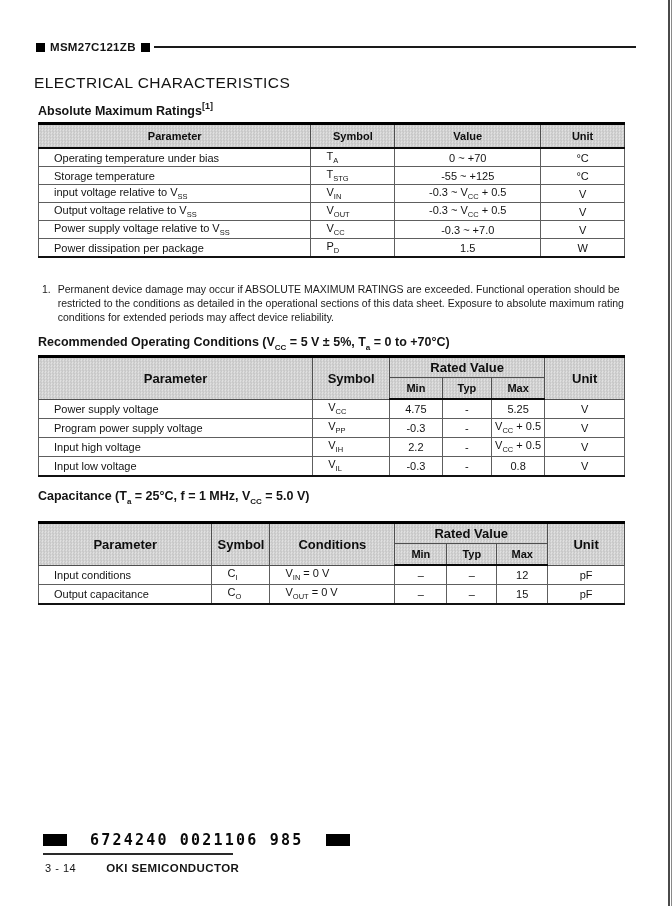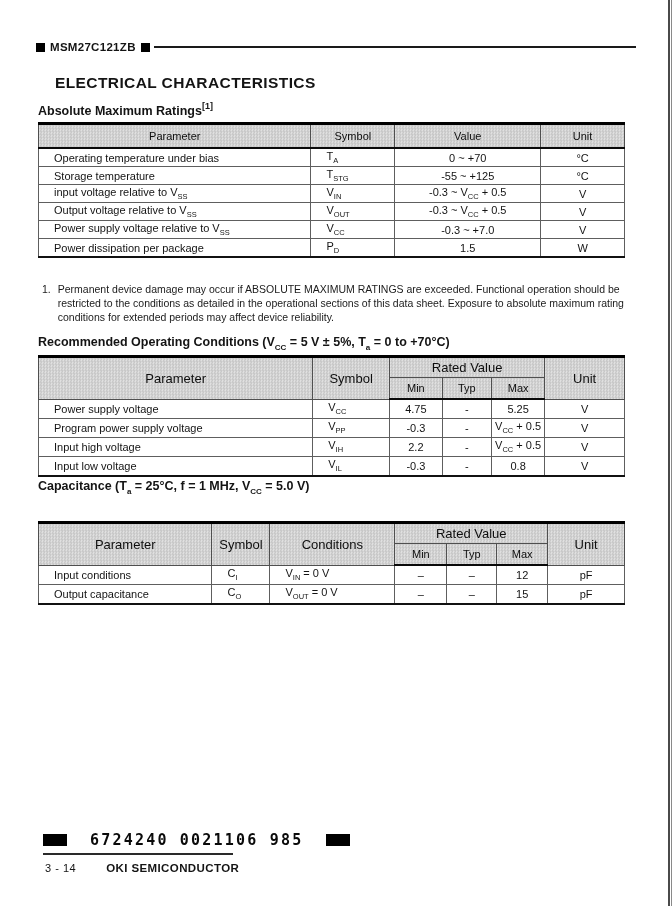--- a/index.html
+++ b/index.html
@@ -10,37 +10,37 @@
   
   .scan-edge{position:absolute;top:0;right:2px;width:2px;height:100%;background:#4a4a4a;}
   .scan-edge2{position:absolute;top:0;right:0;width:1px;height:100%;background:#8a8a8a;}
 
   
   .doc-header{position:absolute;top:40px;left:36px;width:600px;height:14px;display:flex;align-items:center;}
   .sq{display:inline-block;width:9px;height:9px;background:#000;}
   .chip{font-size:11.5px;font-weight:bold;letter-spacing:0.3px;margin:0 5px;white-space:nowrap;}
   .hrule{flex:1;height:2.5px;background:#1a1a1a;margin-left:4px;}
 
-  h1.doc-title{position:absolute;top:74px;left:55px;margin:0;font-size:15.5px;font-weight:700;letter-spacing:0.4px;}
+  h1.doc-title{position:absolute;top:74px;left:34px;margin:0;font-size:15.5px;font-weight:400;letter-spacing:0.4px;}
   h2.sub{position:absolute;margin:0;font-size:12.5px;font-weight:bold;left:38px;white-space:nowrap;}
   h2.sub sub{font-size:8px;}
   #absmax-title{top:101px;}
   #recop-title{top:335px;}
-  #cap-title{top:479px;}
+  #cap-title{top:489px;}
   sup.noteref{font-size:9px;vertical-align:6px;font-weight:bold;}
 
   table.tbl{
     position:absolute;left:38px;width:587px;border-collapse:collapse;table-layout:fixed;
     border-top:3px solid #000;border-bottom:2px solid #111;
   }
   #t1{top:122px;}
   #t2{top:355px;}
   #t3{top:521px;}
   .tbl th{
-    font-size:11px;font-weight:normal;color:#0e0e0e;border:1px solid #4f4f4f;
+    font-size:11px;font-weight:bold;color:#0e0e0e;border:1px solid #4f4f4f;
     background-color:#e2e2e2;
     background-image:repeating-conic-gradient(#bdbdbd 0% 25%, #ebebeb 0% 50%);
     background-size:3px 3px;
     text-align:center;padding:2px 2px;
   }
   .tbl thead tr:last-child th{border-bottom:2px solid #0a0a0a;}
   #t1 thead th{height:18px;border-bottom:2px solid #0a0a0a;}
   .hrow1 th{height:12px;font-size:13px;}
   .hrow2 th{height:16px;}
   .tbl td{

